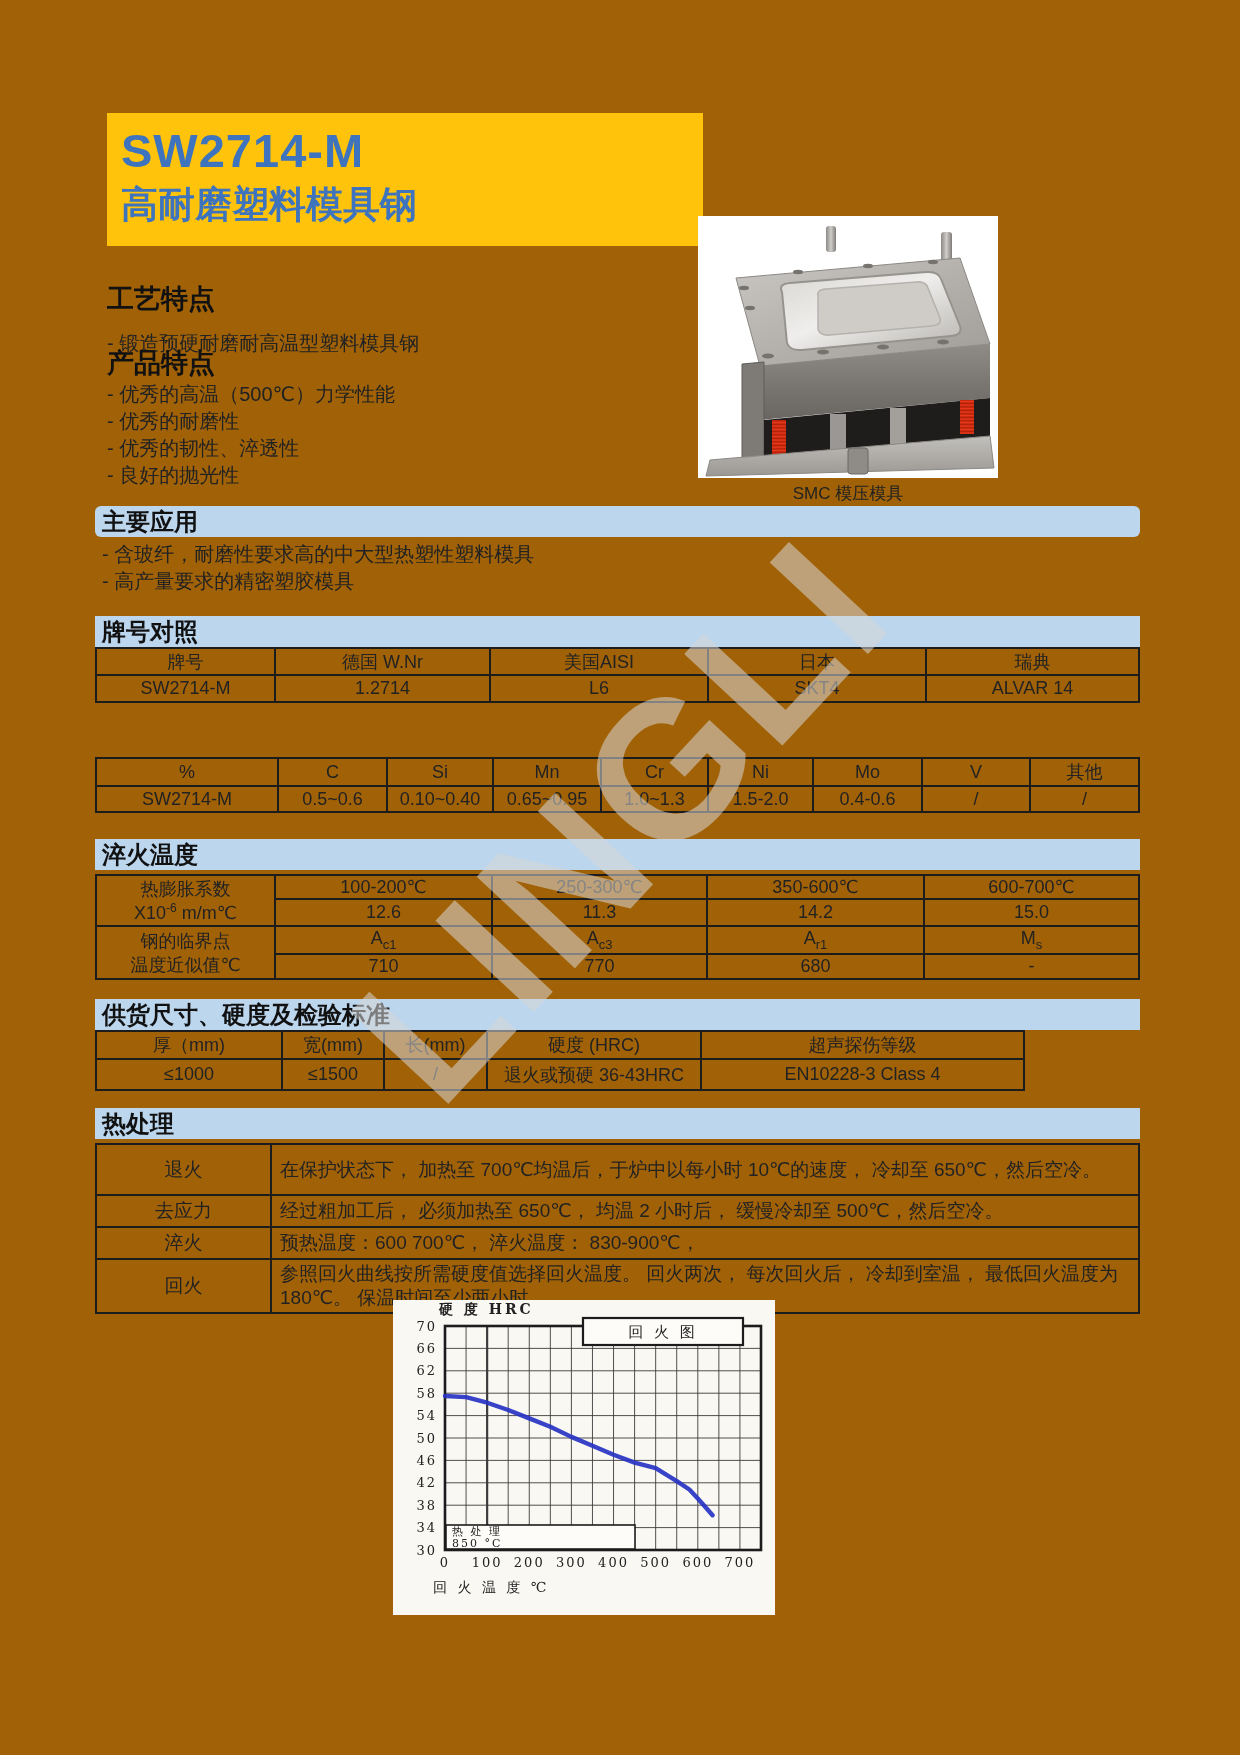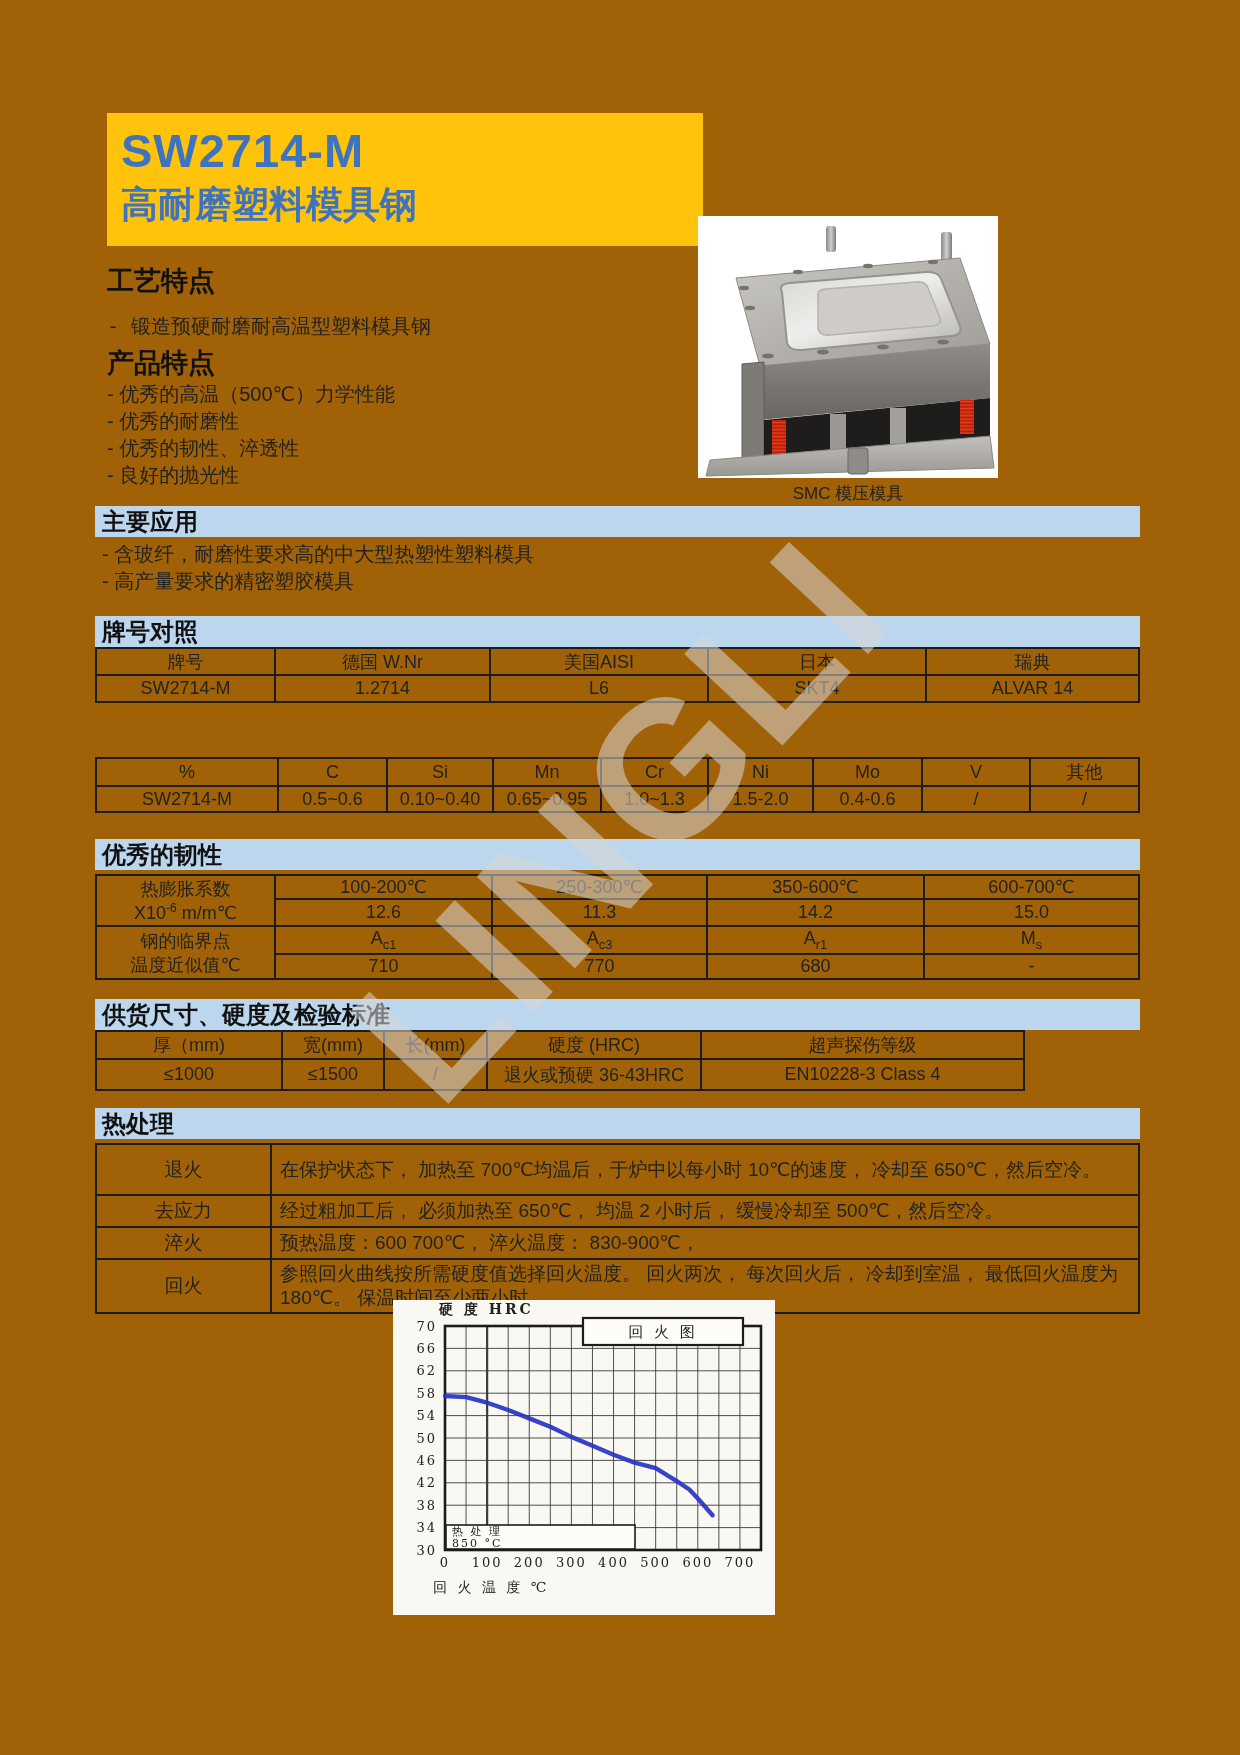--- a/index.html
+++ b/index.html
@@ -43,21 +43,21 @@
 </head>
 <body>
 
 <div class="page">
 
   <div class="abs banner">
     <div class="banner-model">SW2714-M</div>
     <div class="banner-sub">高耐磨塑料模具钢</div>
   </div>
 
-  <div class="abs" style="left:107px; top:268px;font-family:Liberation Mono, monospace;">
+  <div class="abs" style="left:107px; top:284px;">
     <div class="h2">工艺特点</div>
     <div class="bullet" style="margin-top:16px;">- 锻造预硬耐磨耐高温型塑料模具钢</div>
   </div>
 
   <div class="abs" style="left:107px; top:348px;">
     <div class="h2">产品特点</div>
     <div class="bullet" style="margin-top:3px;">- 优秀的高温（500℃）力学性能</div>
     <div class="bullet">- 优秀的耐磨性</div>
     <div class="bullet">- 优秀的韧性、淬透性</div>
     <div class="bullet">- 良好的抛光性</div>
@@ -127,21 +127,21 @@
       <rect x="262" y="184" width="14" height="34" fill="url(#spring)"></rect>
       <rect x="132" y="198" width="16" height="36" fill="#9a9794"></rect>
       <rect x="192" y="192" width="16" height="36" fill="#a3a09c"></rect>
 
       <polygon points="12,244 292,220 296,252 8,260" fill="url(#steelBase)" stroke="#8b8884" stroke-width="1"></polygon>
       <rect x="150" y="232" width="20" height="26" rx="3" fill="#8f8c88" stroke="#6b6864"></rect>
     </svg>
   </div>
   <div class="abs photo-caption">SMC 模压模具</div>
 
-  <div class="abs bar" style="top:506px;">
+  <div class="abs bar" style="top:506px;border-radius:6px;">
     <div class="bar-title">主要应用</div>
   </div>
   <div class="abs" style="left:102px; top:541px;">
     <div class="bullet">- 含玻纤，耐磨性要求高的中大型热塑性塑料模具</div>
     <div class="bullet">- 高产量要求的精密塑胶模具</div>
   </div>
 
   <div class="abs bar" style="top:616px;">
     <div class="bar-title">牌号对照</div>
   </div>
@@ -203,21 +203,21 @@
       <td>1.0~1.3</td>
       <td>1.5-2.0</td>
       <td>0.4-0.6</td>
       <td>/</td>
       <td>/</td>
     </tr>
   </tbody>
     </table>
 
   <div class="abs bar" style="top:839px;">
-    <div class="bar-title">优秀的韧性</div>
+    <div class="bar-title">淬火温度</div>
   </div>
   <table class="tbl abs" style="left:95px; top:874px; width:1045px;">
     <colgroup>
         <col style="width:179px">
         <col style="width:217px">
         <col style="width:215px">
         <col style="width:217px">
         <col>
       </colgroup>
     <tbody>

